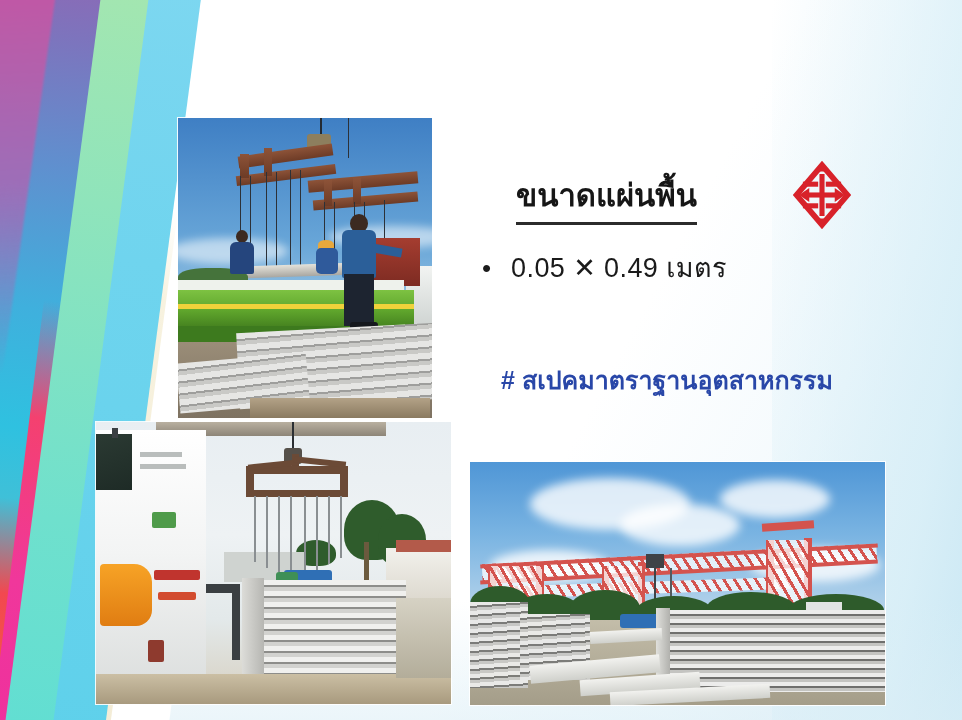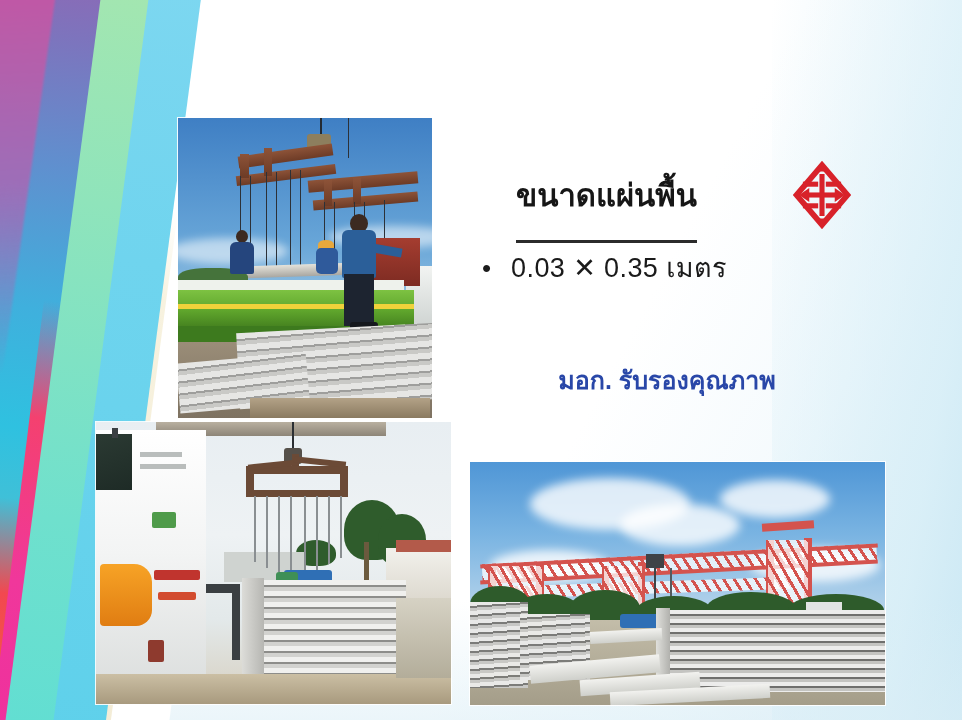--- a/index.html
+++ b/index.html
@@ -153,21 +153,21 @@
 
   
   .spec-heading {
     position: absolute;
     left: 516px;
     top: 170px;
     font-size: 31px;
     font-weight: bold;
     color: #161616;
     border-bottom: 3px solid #2b2b2b;
-    padding-bottom: 20px;
+    padding-bottom: 2px;
     white-space: nowrap;
   }
 
   .bullet-row {
     position: absolute;
     left: 482px;
     top: 246px;
     display: flex;
     align-items: baseline;
     gap: 20px;
@@ -374,25 +374,25 @@
         <polygon points="14,55 30,44 30,66"></polygon>
         <polygon points="86,55 70,44 70,66"></polygon>
         <polygon points="50,6 60,18 40,18"></polygon>
         <polygon points="50,104 60,92 40,92"></polygon>
       </g>
     </svg>
   </div>
 
   <div class="bullet-row">
     <span class="bullet-dot">•</span>
-    <span class="bullet-text">0.03 ✕ 0.35 เมตร</span>
+    <span class="bullet-text">0.05 ✕ 0.49 เมตร</span>
   </div>
 
   <div class="note-block">
-    <span class="note-line">มอก. รับรองคุณภาพ</span>
+    <span class="note-line"># สเปคมาตราฐานอุตสาหกรรม</span>
   </div>
 
   <div class="photo photo-bottom-left">
     <div class="ph p2-sky"></div>
 
     <div class="ph" style="left:60px;top:0px;width:230px;height:14px;background:linear-gradient(180deg,#b9b0a0,#8d8578);"></div>
 
     <div class="ph p2-palm" style="left:248px;top:78px;width:56px;height:60px;"></div>
     <div class="ph p2-palm" style="left:282px;top:92px;width:48px;height:52px;"></div>
     <div class="ph" style="left:268px;top:120px;width:5px;height:42px;background:#6b5a3e;"></div>

